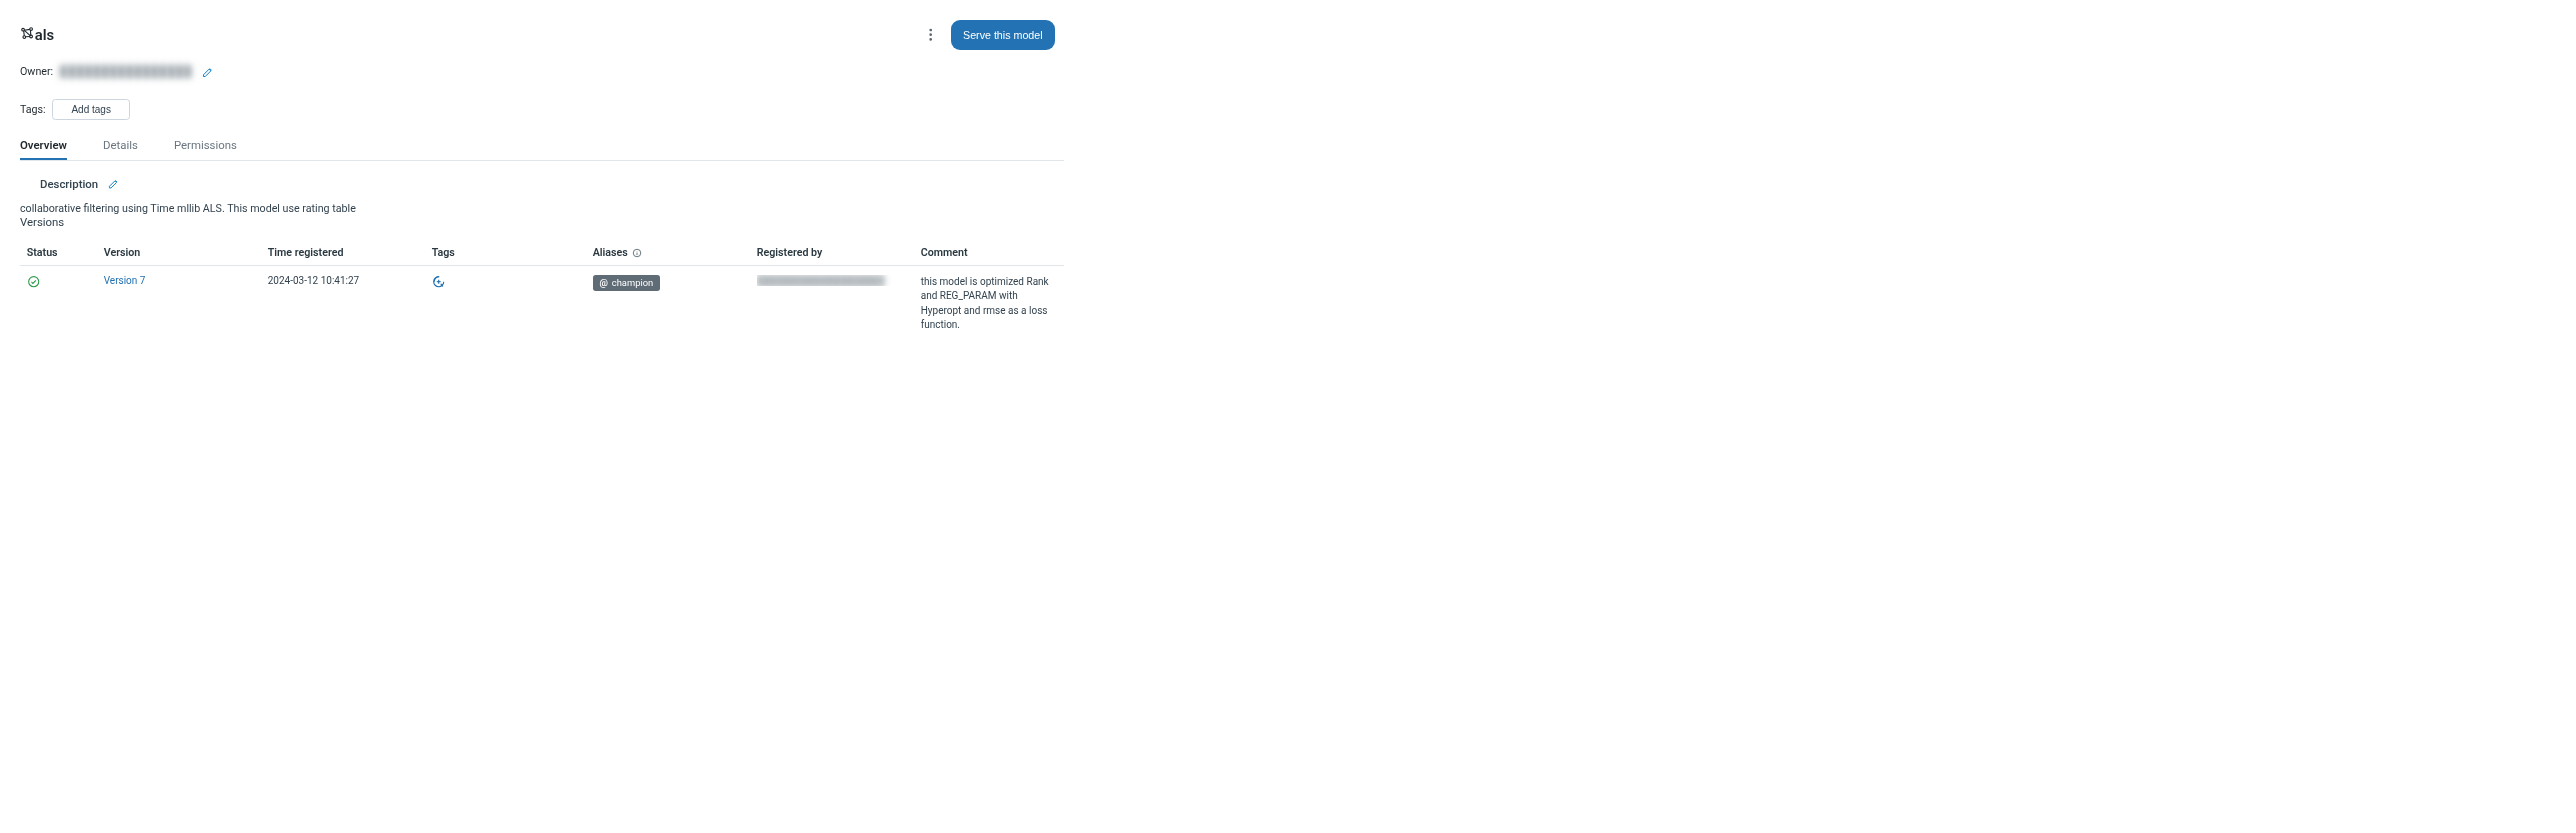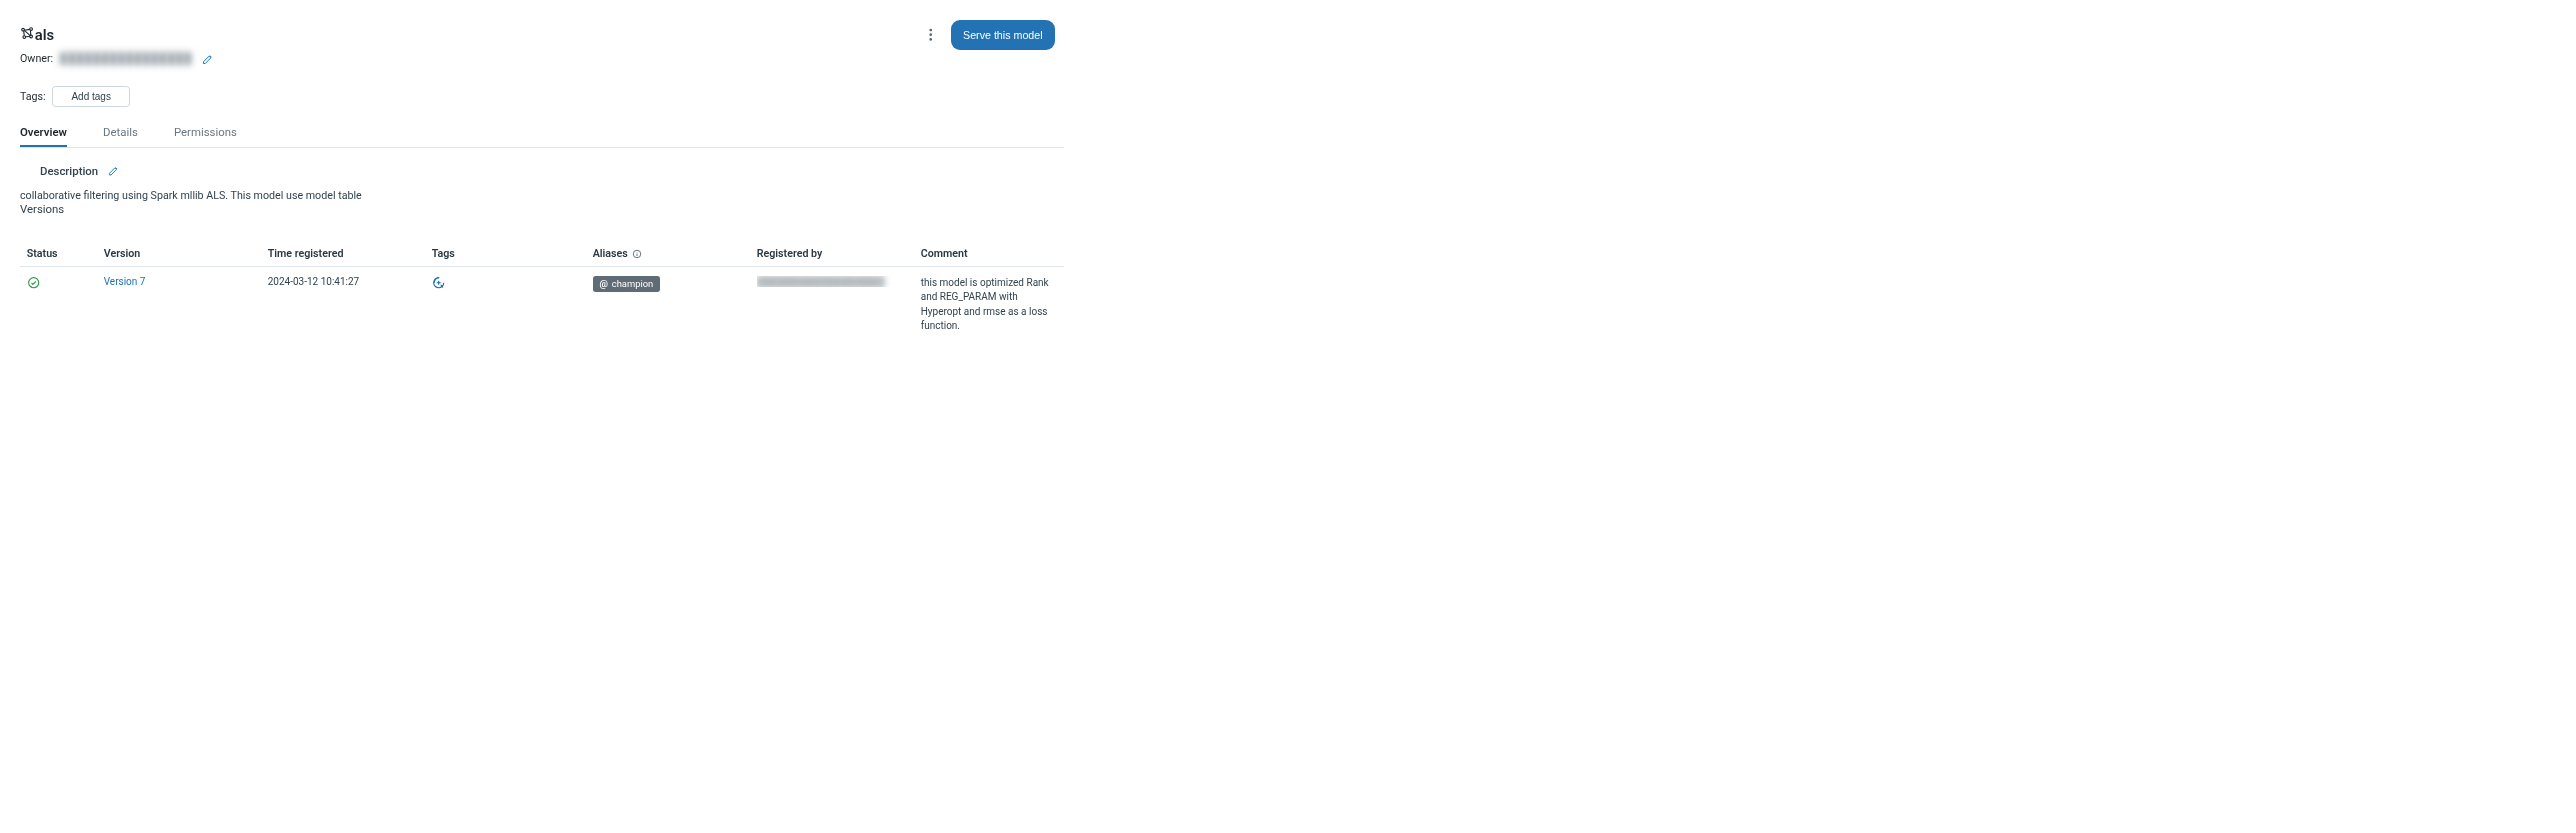--- a/index.html
+++ b/index.html
@@ -54,21 +54,21 @@
     font-size: 10.7px;
     font-weight: 400;
     cursor: pointer;
   }
 
   
   .meta-row {
     display: flex;
     align-items: center;
     gap: 6.7px;
-    margin-top: 0;
+    margin-top: 13px;
     font-size: 10.7px;
     color: #1f272d;
   }
   .meta-label { }
   .owner-value {
     color: transparent;
     text-shadow: 0 0 6.7px rgba(90,104,114,0.55);
     user-select: none;
     letter-spacing: 0.7px;
   }
@@ -137,21 +137,21 @@
     color: #32424e;
   }
 
   
   .versions-title {
     font-size: 11.4px;
     color: #32424e;
   }
 
   .versions-table {
-    margin-top: 26px;
+    margin-top: 12px;
     width: 100%;
   }
   .vt-header, .vt-row {
     display: grid;
     grid-template-columns: 77px 164px 164px 161px 164px 164px 1fr;
     align-items: start;
     column-gap: 0;
   }
   .vt-header {
     border-bottom: 0.7px solid #e1e6eb;
@@ -286,21 +286,21 @@
   <div class="section">
     <div class="section-title-row">
       <span class="section-title">Description</span>
       <button class="icon-btn" aria-label="Edit description">
         <svg width="11.4" height="11.4" viewBox="0 0 24 24" fill="none" stroke="#0e7ec1" stroke-width="2">
           <path d="M3 17.5V21h3.5L17.8 9.7l-3.5-3.5L3 17.5z"></path>
           <path d="M15.5 5l3.5 3.5"></path>
         </svg>
       </button>
     </div>
-    <div class="description-text">collaborative filtering using Spark mllib ALS. This model use model table</div>
+    <div class="description-text">collaborative filtering using Time mllib ALS. This model use rating table</div>
   </div>
 
   <div class="versions-title">Versions</div>
 
   <div class="versions-table">
     <div class="vt-header">
       <div class="th">Status</div>
       <div class="th">Version</div>
       <div class="th">Time registered</div>
       <div class="th">Tags</div>

